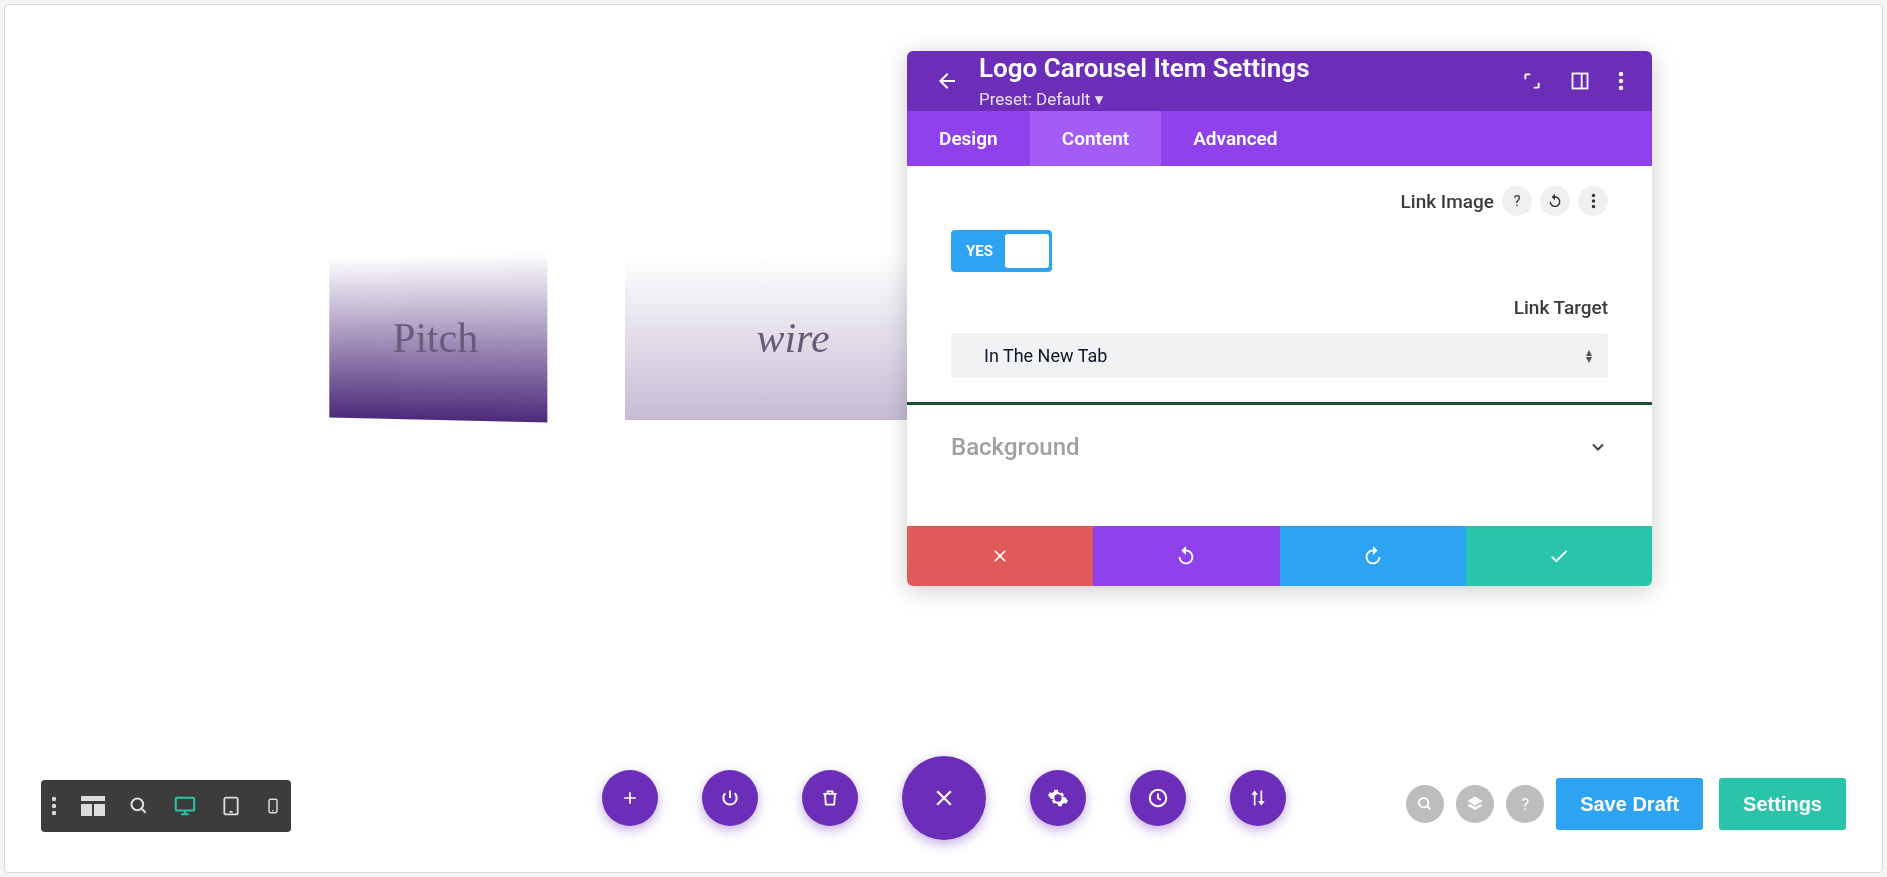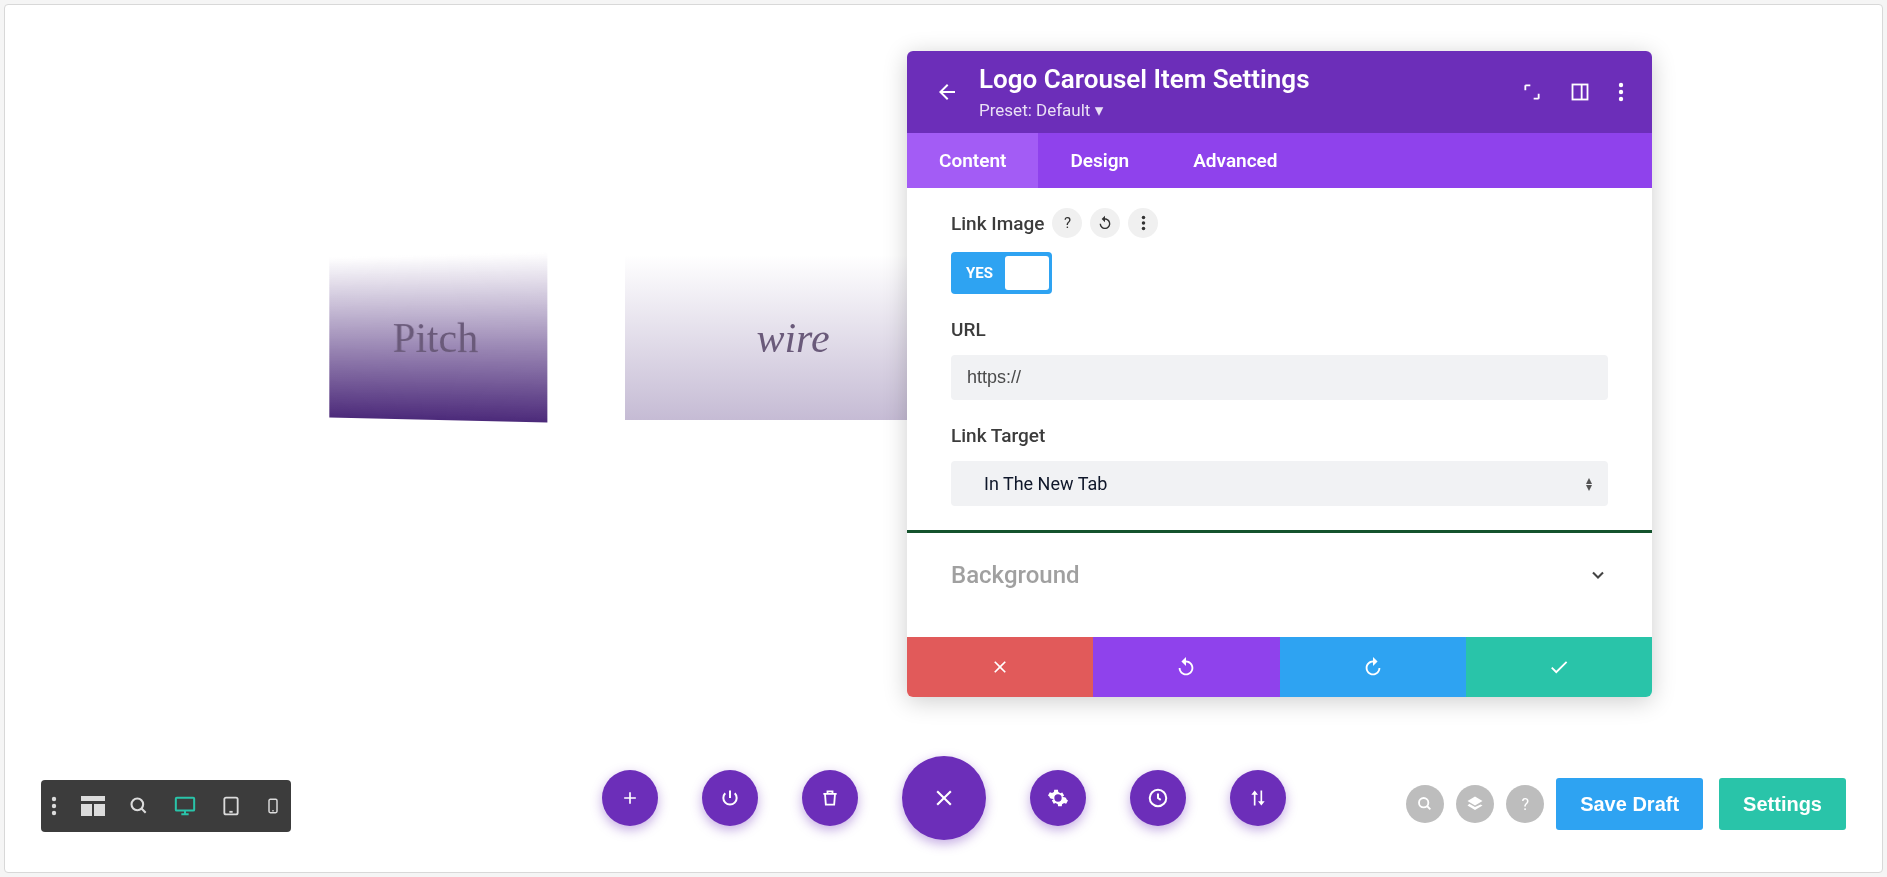--- a/index.html
+++ b/index.html
@@ -4,32 +4,32 @@
 <style>
 * { margin: 0; padding: 0; box-sizing: border-box; }
 body { font-family: -apple-system, BlinkMacSystemFont, "Segoe UI", Roboto, sans-serif; background: #f5f5f5; width: 1887px; height: 877px; position: relative; overflow: hidden; }
 .page-frame { position: absolute; top: 4px; left: 4px; right: 4px; bottom: 4px; background: #fff; border: 1px solid #d8d8d8; border-radius: 4px; }
 .canvas { position: absolute; top: 0; left: 0; right: 0; bottom: 0; }
 .logo-area { position: absolute; top: 250px; left: 320px; display: flex; gap: 80px; }
 .logo-card { width: 220px; height: 165px; background: linear-gradient(180deg, rgba(245,245,250,0) 0%, #4c2a7a 100%); transform: perspective(500px) rotateY(-8deg); display: flex; align-items: center; justify-content: center; }
 .logo-card.second { transform: none; background: linear-gradient(180deg, rgba(245,245,250,0) 0%, rgba(140,120,170,0.5) 100%); width: 336px; }
 .logo-text { font-family: cursive; font-size: 42px; color: #6a5a7a; }
 .modal { position: absolute; top: 46px; left: 902px; width: 745px; background: #fff; box-shadow: 0 4px 24px rgba(0,0,0,0.2); border-radius: 6px; overflow: hidden; }
-.modal-header { background: #6c2eb9; color: #fff; padding: 13px 28px; display: flex; align-items: center; gap: 20px; }
+.modal-header { background: #6c2eb9; color: #fff; padding: 2px 28px; display: flex; align-items: center; gap: 20px; }
 .modal-header .back-icon { cursor: pointer; }
 .modal-title-wrap { flex: 1; }
 .modal-title { font-size: 26px; font-weight: 600; }
 .modal-preset { font-size: 17px; margin-top: 6px; color: rgba(255,255,255,0.85); }
 .modal-header-icons { display: flex; gap: 28px; align-items: center; }
 .tabs { display: flex; background: #8f42ec; }
 .tab { padding: 16px 32px; color: #fff; font-size: 19px; font-weight: 600; cursor: pointer; }
 .tab.active { background: #a35cf5; }
 .modal-body { padding: 20px 44px; min-height: 360px; position: relative; }
 .field-row { margin-bottom: 24px; }
-.field-label-row { display: flex; align-items: center; gap: 8px; margin-bottom: 14px; }
+.field-label-row { display: flex; align-items: center; gap: 8px; margin-bottom: 14px; justify-content: flex-end; }
 .field-label { font-size: 19px; color: #3c3c3c; font-weight: 500; }
 .icon-pill { width: 30px; height: 30px; border-radius: 15px; background: #f0f0f0; display: flex; align-items: center; justify-content: center; cursor: pointer; color: #333; font-size: 15px; }
 .toggle { display: inline-flex; background: #2ea3f2; border-radius: 4px; height: 42px; align-items: center; padding: 3px; cursor: pointer; }
 .toggle-label { color: #fff; font-weight: 700; font-size: 15px; padding: 0 12px; }
 .toggle-knob { width: 44px; height: 34px; background: #fff; border-radius: 3px; }
 .text-input { width: 100%; background: #f1f2f4; border: none; border-radius: 4px; padding: 12px 16px; font-size: 18px; color: #4a4a4a; }
 .select-wrap { position: relative; }
 .select-input { width: 100%; background: #f1f2f4; border: none; border-radius: 4px; padding: 12px 33px; font-size: 18px; color: #0f172a; appearance: none; cursor: pointer; }
 .select-caret { position: absolute; right: 16px; top: 50%; transform: translateY(-50%); pointer-events: none; font-size: 12px; color: #555; line-height: 0.6; }
 .accordion-row { border-top: 3px solid #14532d; margin: 24px -44px 0; padding: 28px 44px; display: flex; justify-content: space-between; align-items: center; cursor: pointer; }
@@ -96,22 +96,22 @@
           <svg width="6" height="20" viewBox="0 0 6 20" fill="currentColor">
               <circle cx="3" cy="3" r="2.2"></circle>
               <circle cx="3" cy="10" r="2.2"></circle>
               <circle cx="3" cy="17" r="2.2"></circle>
             </svg>
         </span>
       </div>
     </div>
 
     <div class="tabs">
+      <div class="tab">Design</div>
       <div class="tab active">Content</div>
-      <div class="tab">Design</div>
       <div class="tab">Advanced</div>
     </div>
 
     <div class="modal-body">
       <div class="field-row">
         <div class="field-label-row">
           <span class="field-label">Link Image</span>
           <span class="icon-pill">?</span>
           <span class="icon-pill">
             <svg width="16" height="16" viewBox="0 0 24 24" fill="currentColor">
@@ -125,26 +125,20 @@
                 <circle cx="3" cy="17" r="2.2"></circle>
               </svg>
           </span>
         </div>
         <div class="toggle">
           <span class="toggle-label">YES</span>
           <span class="toggle-knob"></span>
         </div>
       </div>
 
-      <div class="field-row">
-        <div class="field-label-row">
-          <span class="field-label">URL</span>
-        </div>
-        <input class="text-input" value="https://" style="">
-      </div>
 
       <div class="field-row">
         <div class="field-label-row">
           <span class="field-label">Link Target</span>
         </div>
         <div class="select-wrap">
           <div class="select-input">In The New Tab</div>
           <span class="select-caret">▴<br>▾</span>
         </div>
       </div>

